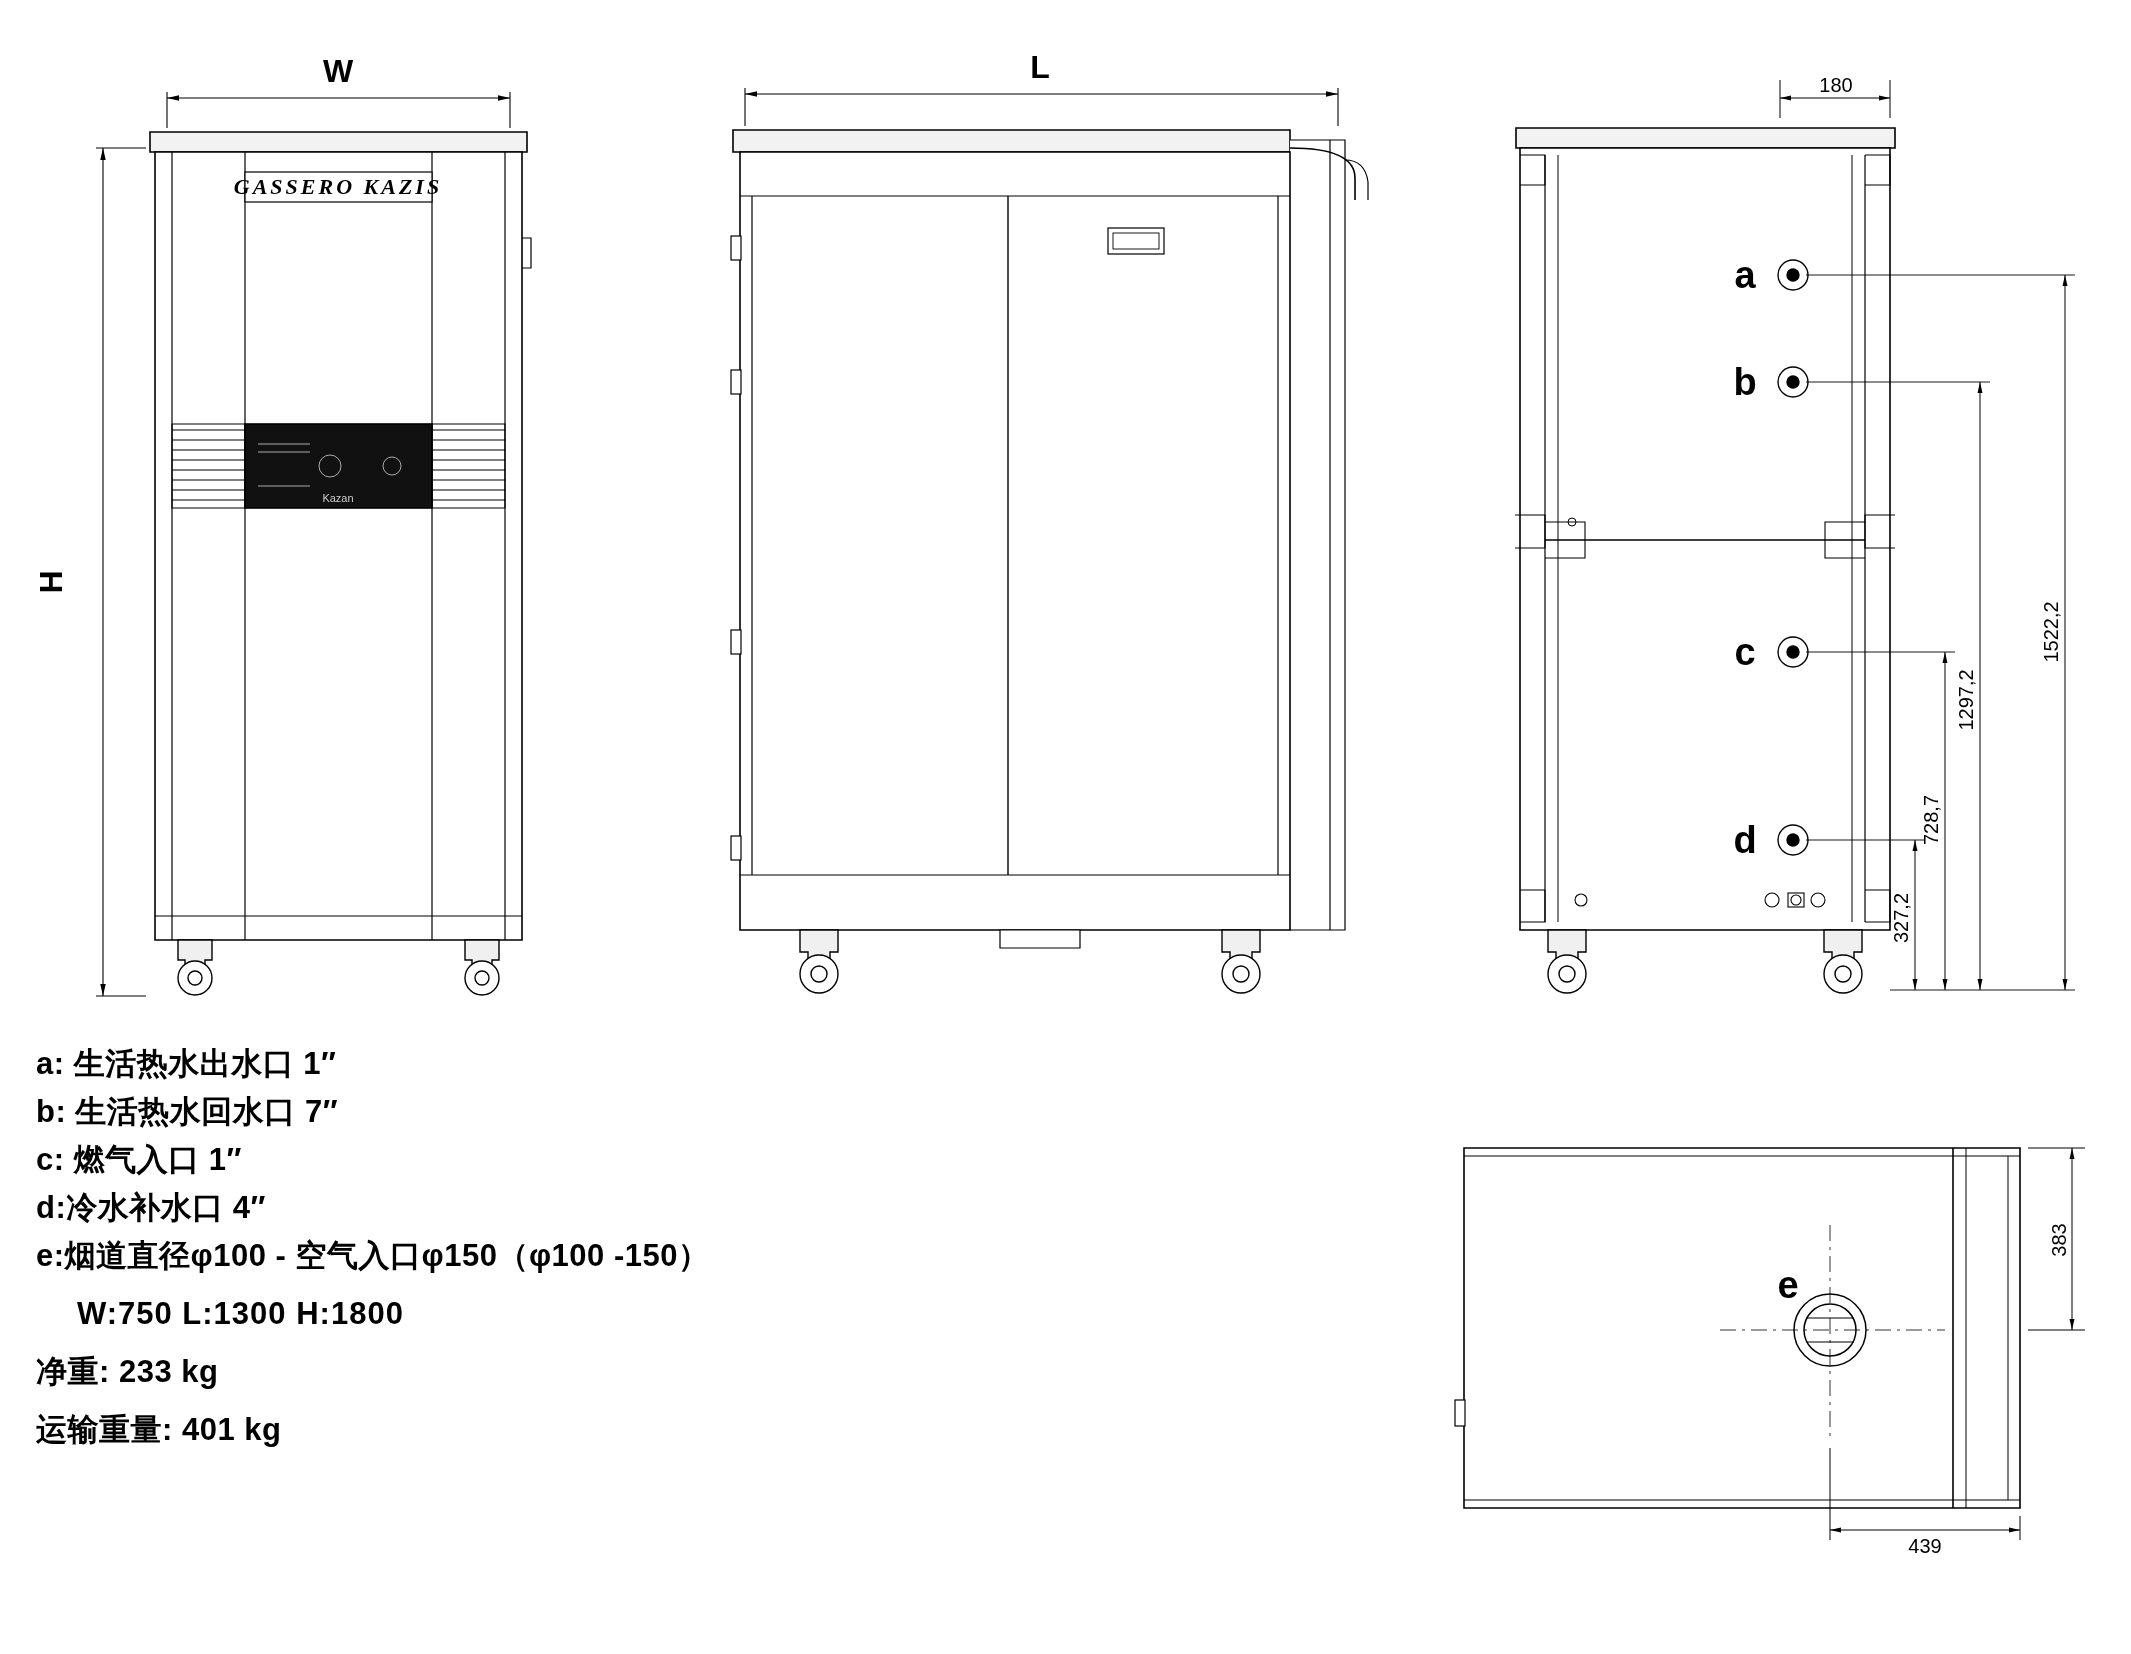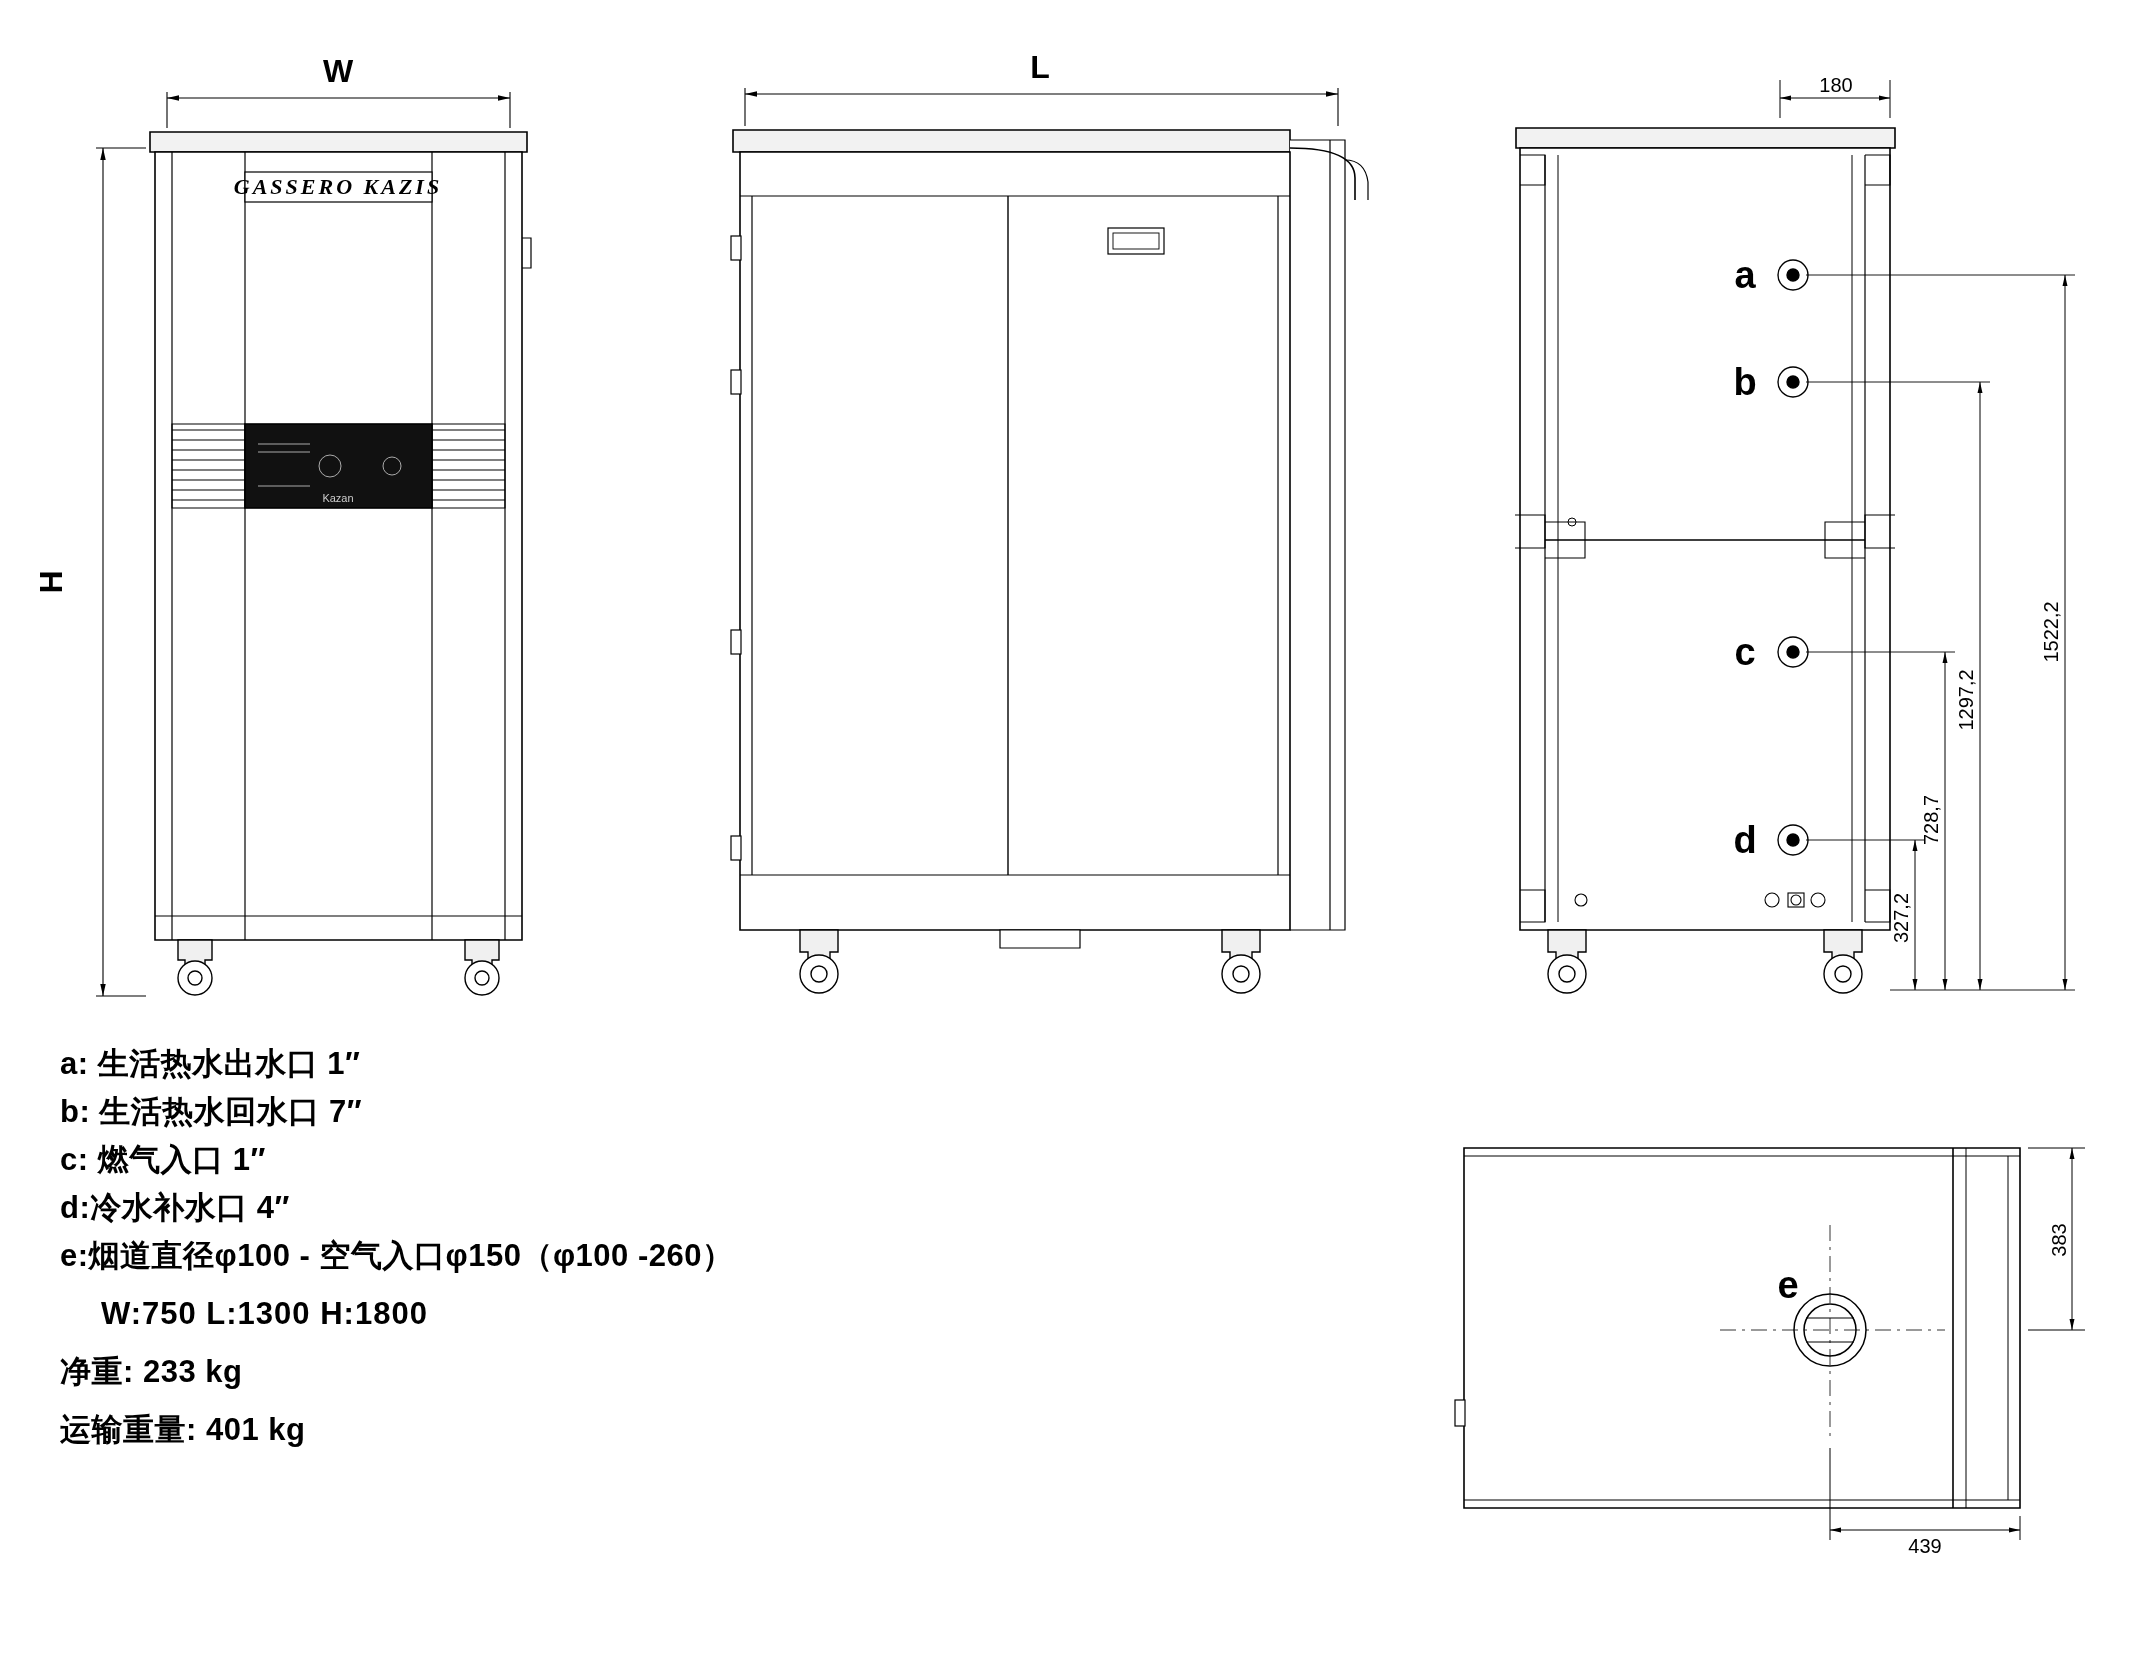--- a/index.html
+++ b/index.html
@@ -22,21 +22,21 @@
     height: 1654px;
   }
   svg.drawing {
     position: absolute;
     left: 0; top: 0;
     width: 2131px;
     height: 1654px;
   }
   .legend {
     position: absolute;
-    left: 60px;
+    left: 36px;
     top: 1048px;
     width: 1250px;
   }
   .legend-line {
     font-size: 31px;
     font-weight: bold;
     line-height: 1.0;
     margin-bottom: 17px;
     white-space: nowrap;
     letter-spacing: 0.5px;
@@ -315,19 +315,19 @@
       <text x="338" y="194" font-size="22" font-weight="bold" font-style="italic" letter-spacing="3" text-anchor="middle" font-family="'Liberation Serif', serif">GASSERO KAZIS</text>
       <text x="338" y="502" font-size="11" fill="#cccccc" text-anchor="middle" font-family="'Liberation Sans', sans-serif">Kazan</text>
     </g>
   </svg>
 
   <div class="legend">
     <div class="legend-line">a: 生活热水出水口  1″</div>
     <div class="legend-line">b: 生活热水回水口  7″</div>
     <div class="legend-line">c: 燃气入口 1″</div>
     <div class="legend-line">d:冷水补水口 4″</div>
-    <div class="legend-line spaced">e:烟道直径φ100 - 空气入口φ150（φ100 -260）</div>
+    <div class="legend-line spaced">e:烟道直径φ100 - 空气入口φ150（φ100 -150）</div>
     <div class="legend-line dims spaced">W:750  L:1300  H:1800</div>
     <div class="legend-line spaced">净重: 233 kg</div>
     <div class="legend-line">运输重量: 401 kg</div>
   </div>
 
 </div>
 
 </body></html>

